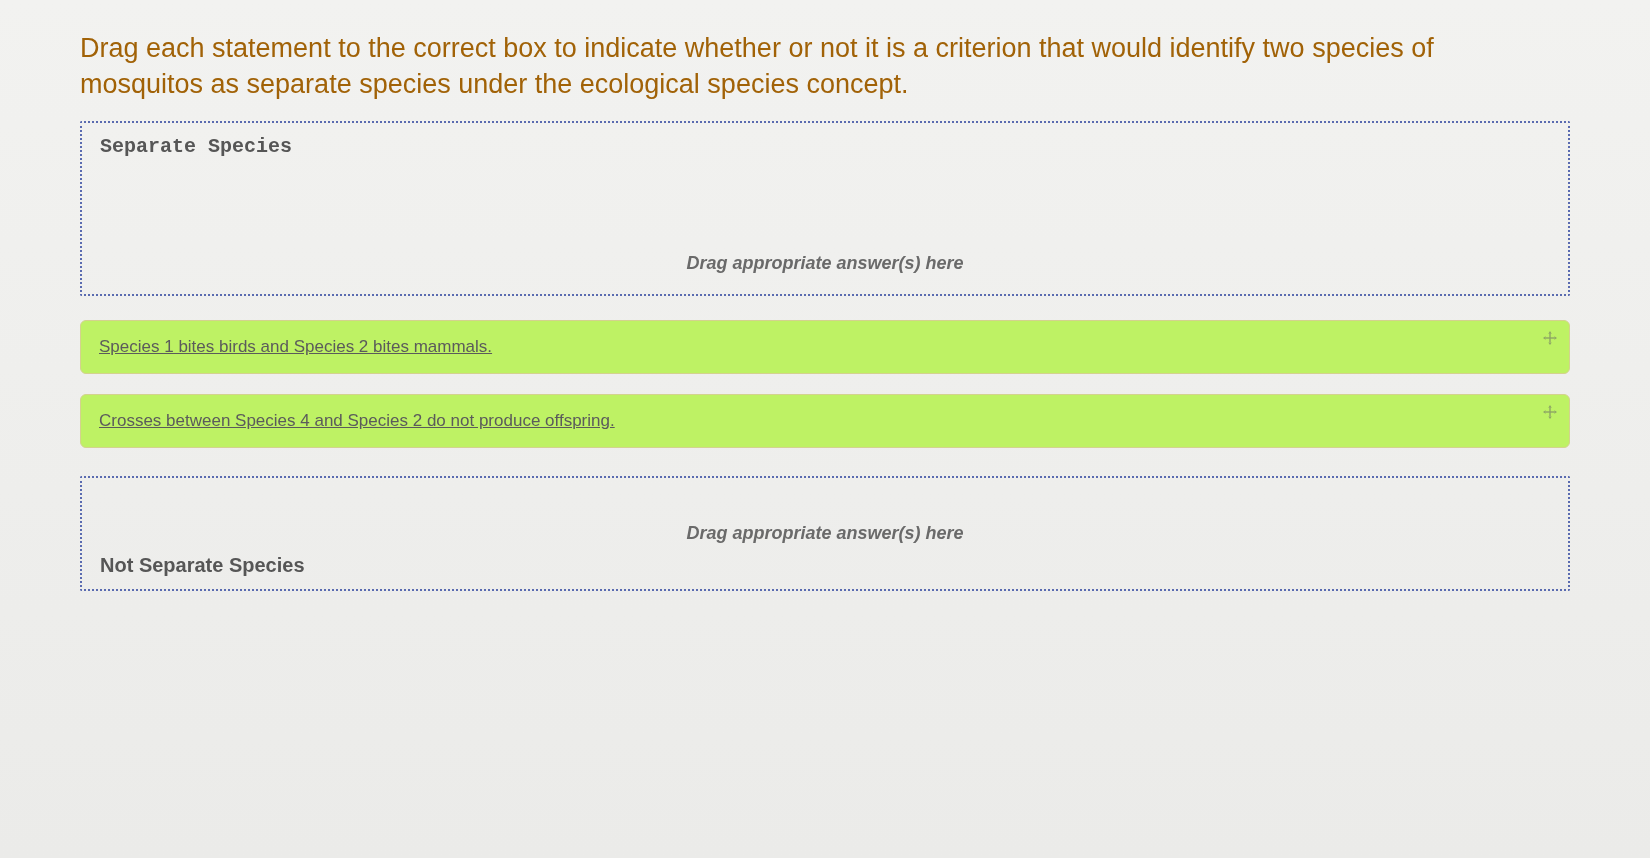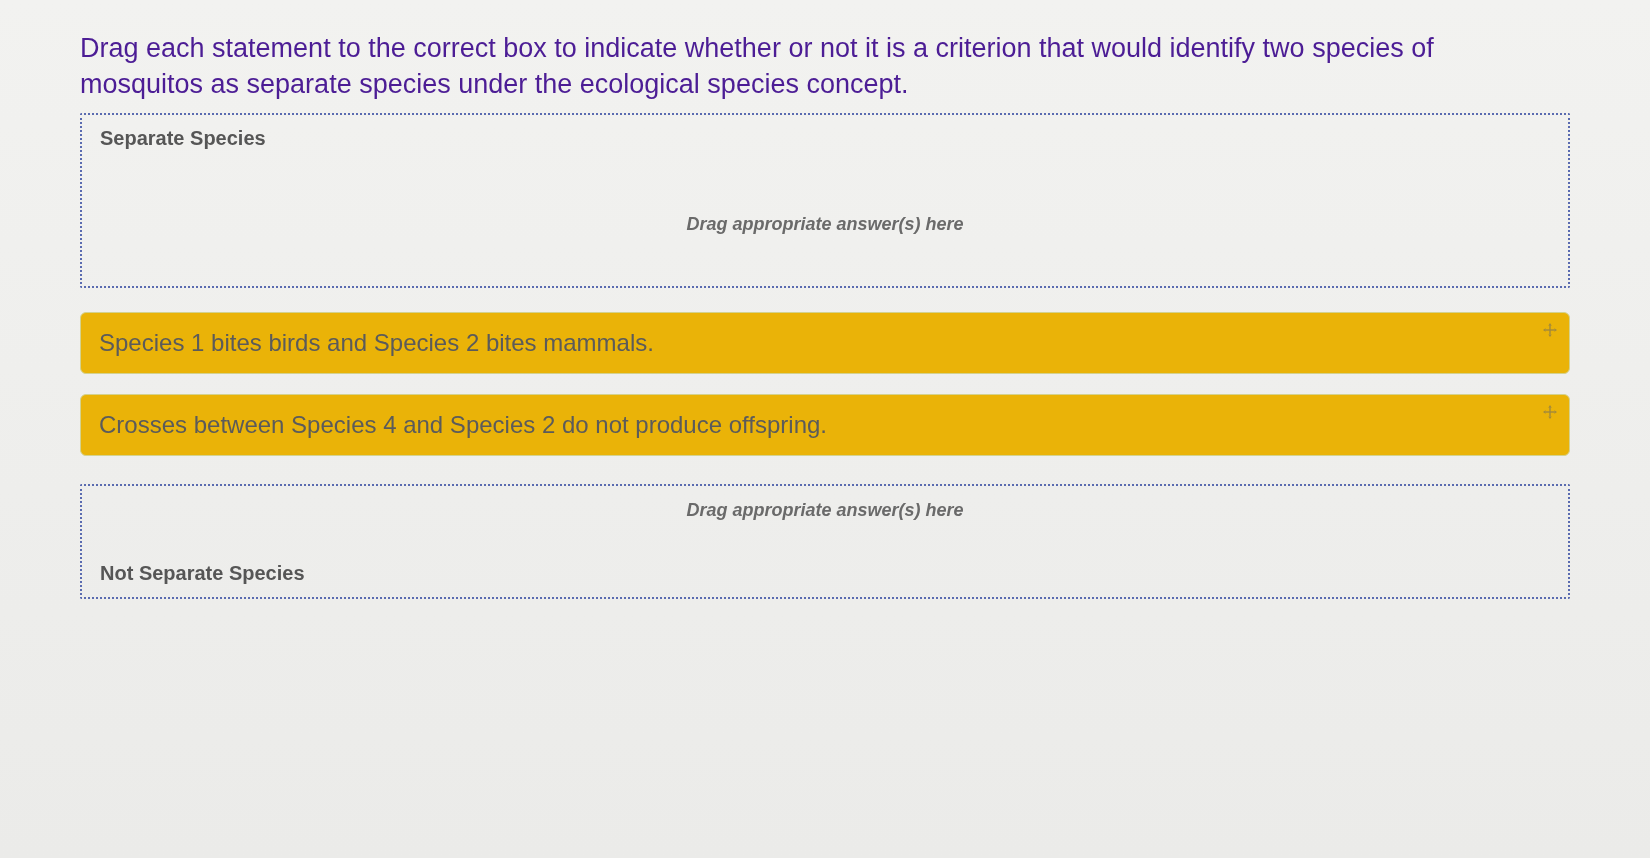--- a/index.html
+++ b/index.html
@@ -5,23 +5,23 @@
   * { box-sizing: border-box; margin: 0; padding: 0; }
   body {
     font-family: -apple-system, BlinkMacSystemFont, "Segoe UI", Arial, sans-serif;
     background: #f0f0ee;
     background: linear-gradient(180deg, #f2f2f0 0%, #ebebe9 100%);
     padding: 30px 80px 60px 80px;
     min-height: 858px;
   }
   .instructions {
     font-size: 27px;
-    color: #4c1d95;
+    color: #a16207;
     line-height: 1.35;
-    margin-bottom: 10px;
+    margin-bottom: 18px;
     max-width: 1400px;
     font-weight: 400;
     padding-right: 40px;
   }
   .dropzone {
     border: 2px dotted #5a6bb0;
     border-radius: 2px;
     position: relative;
     padding: 14px 18px;
     margin-bottom: 24px;
@@ -35,56 +35,59 @@
   }
   .dropzone-label {
     font-size: 20px;
     font-weight: 700;
     color: #565656;
   }
   .dropzone.top .dropzone-label {
     position: absolute;
     top: 12px;
     left: 18px;
+    font-family: Liberation Mono, monospace;
   }
   .dropzone.bottom .dropzone-label {
     position: absolute;
     bottom: 12px;
     left: 18px;
   }
   .dropzone-hint {
     position: absolute;
     left: 50%;
     transform: translateX(-50%);
     font-style: italic;
     font-weight: 700;
     font-size: 18px;
     color: #6a6a6a;
+    margin-top: 31px;
   }
   .dropzone.top .dropzone-hint {
     top: 58%;
   }
   .dropzone.bottom .dropzone-hint {
     top: 14px;
   }
   .cards {
     display: flex;
     flex-direction: column;
     gap: 20px;
     margin-bottom: 28px;
   }
   .card {
-    background: #eab308;
+    background: #bef264;
     border: 1px solid #d4d28e;
     border-radius: 6px;
     padding: 16px 18px;
-    font-size: 24px;
+    font-size: 17px;
     color: #5b5b5b;
     position: relative;
     cursor: move;
+    text-decoration: underline;
   }
   .move-icon {
     position: absolute;
     top: 10px;
     right: 12px;
     width: 14px;
     height: 14px;
     opacity: 0.55;
   }
   .move-icon svg { display: block; }

